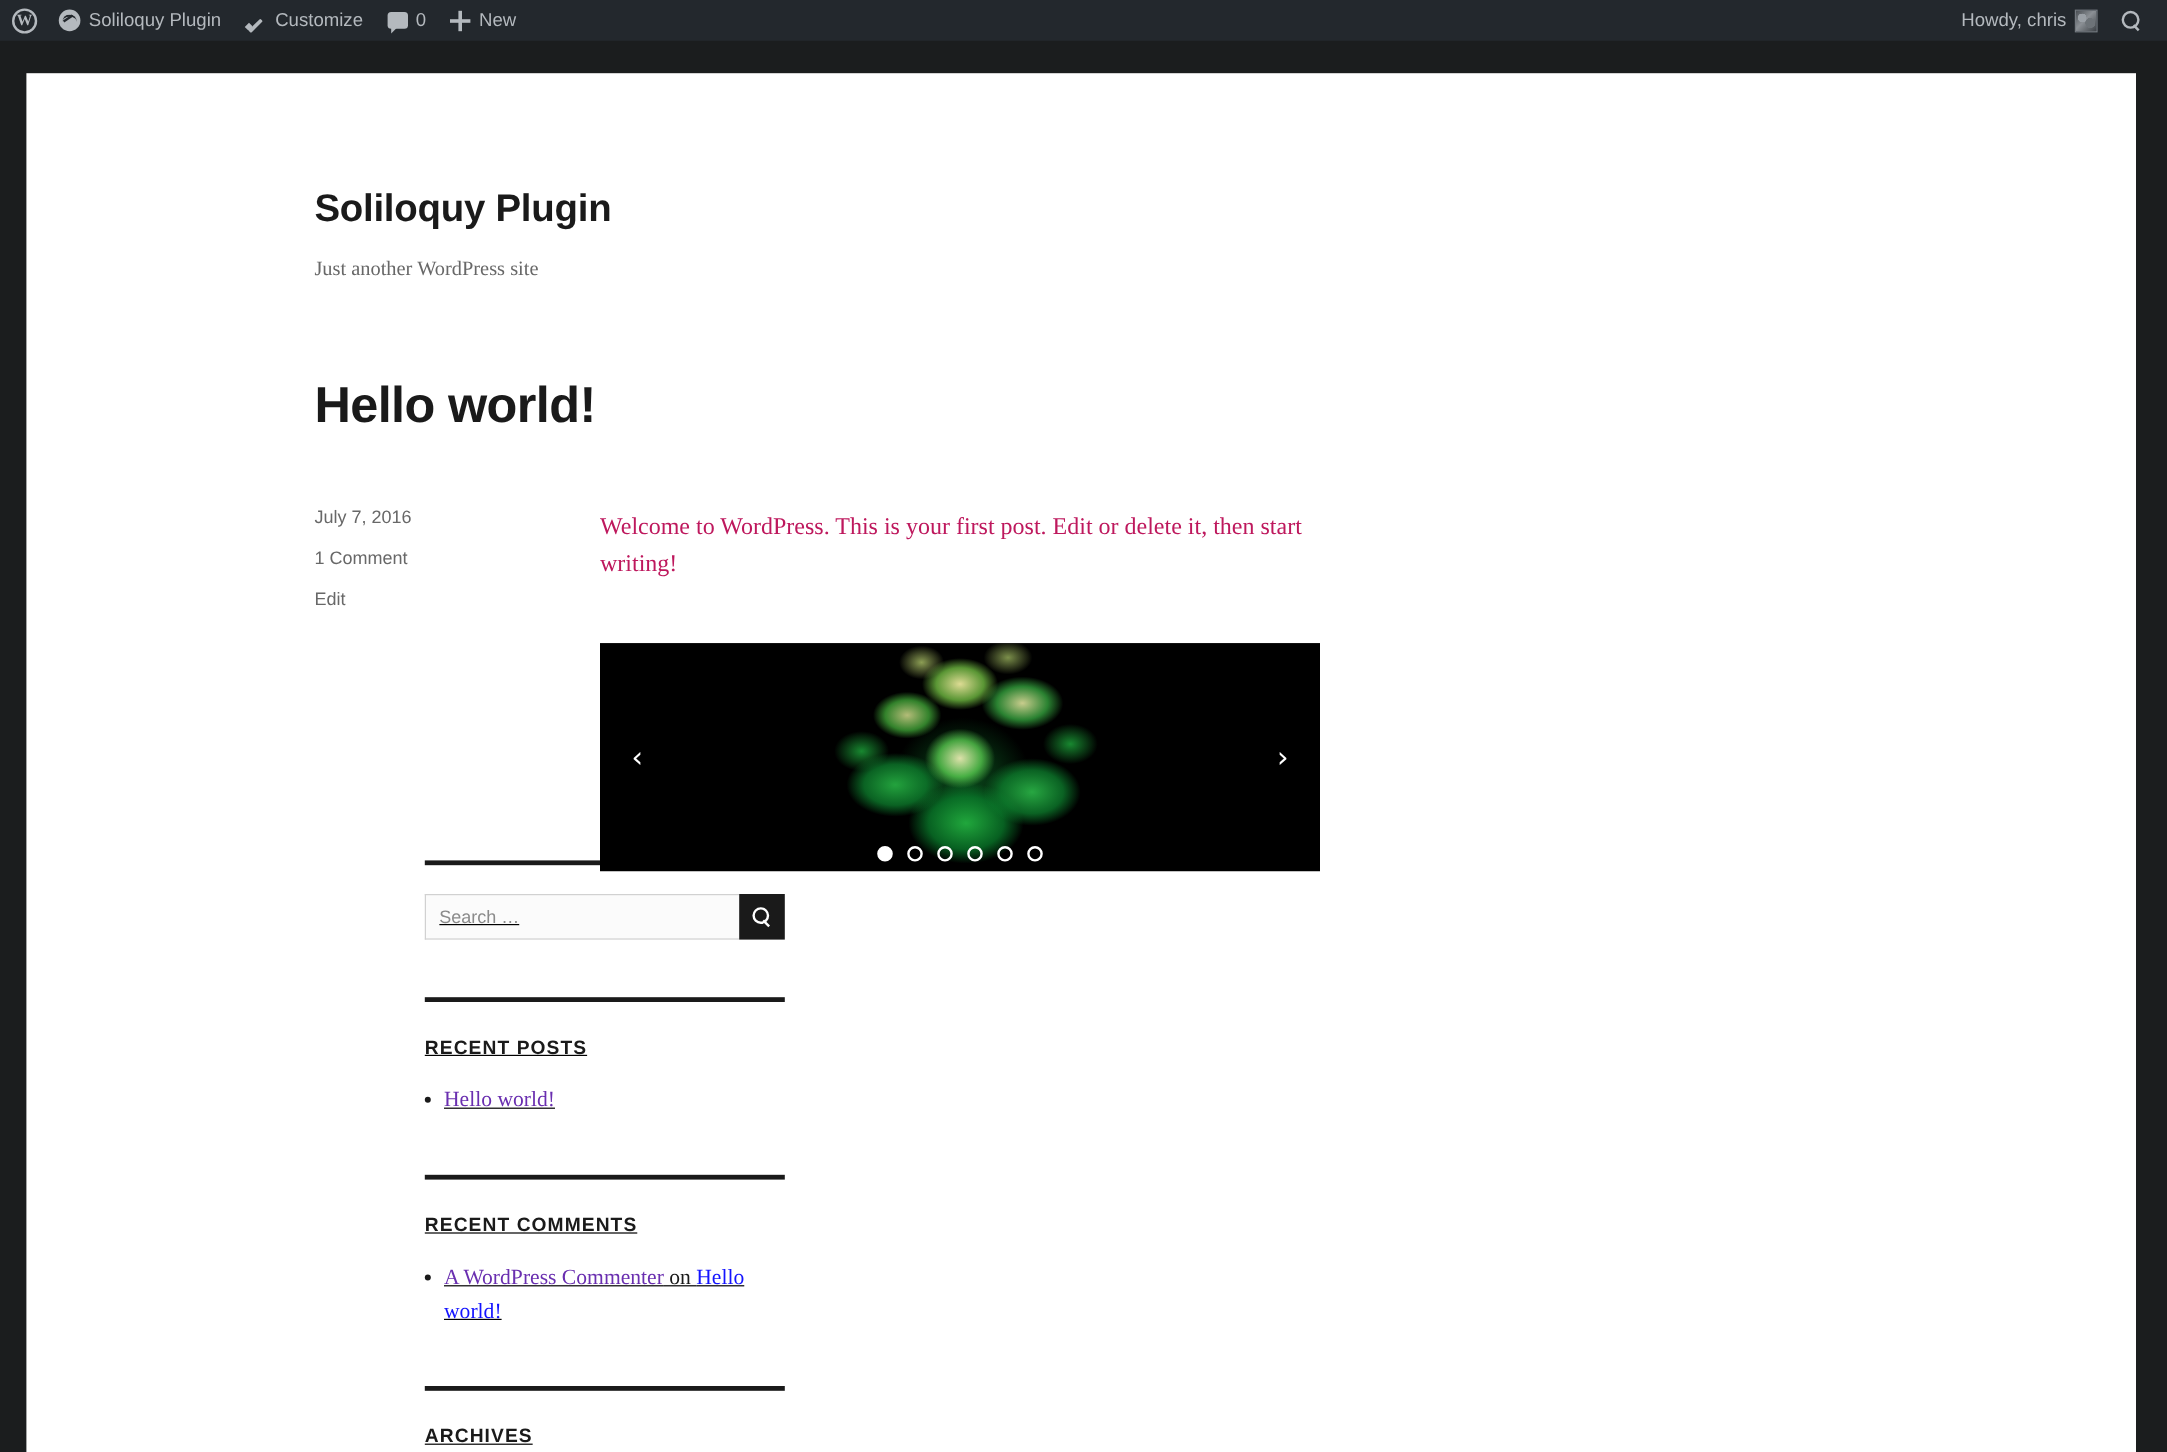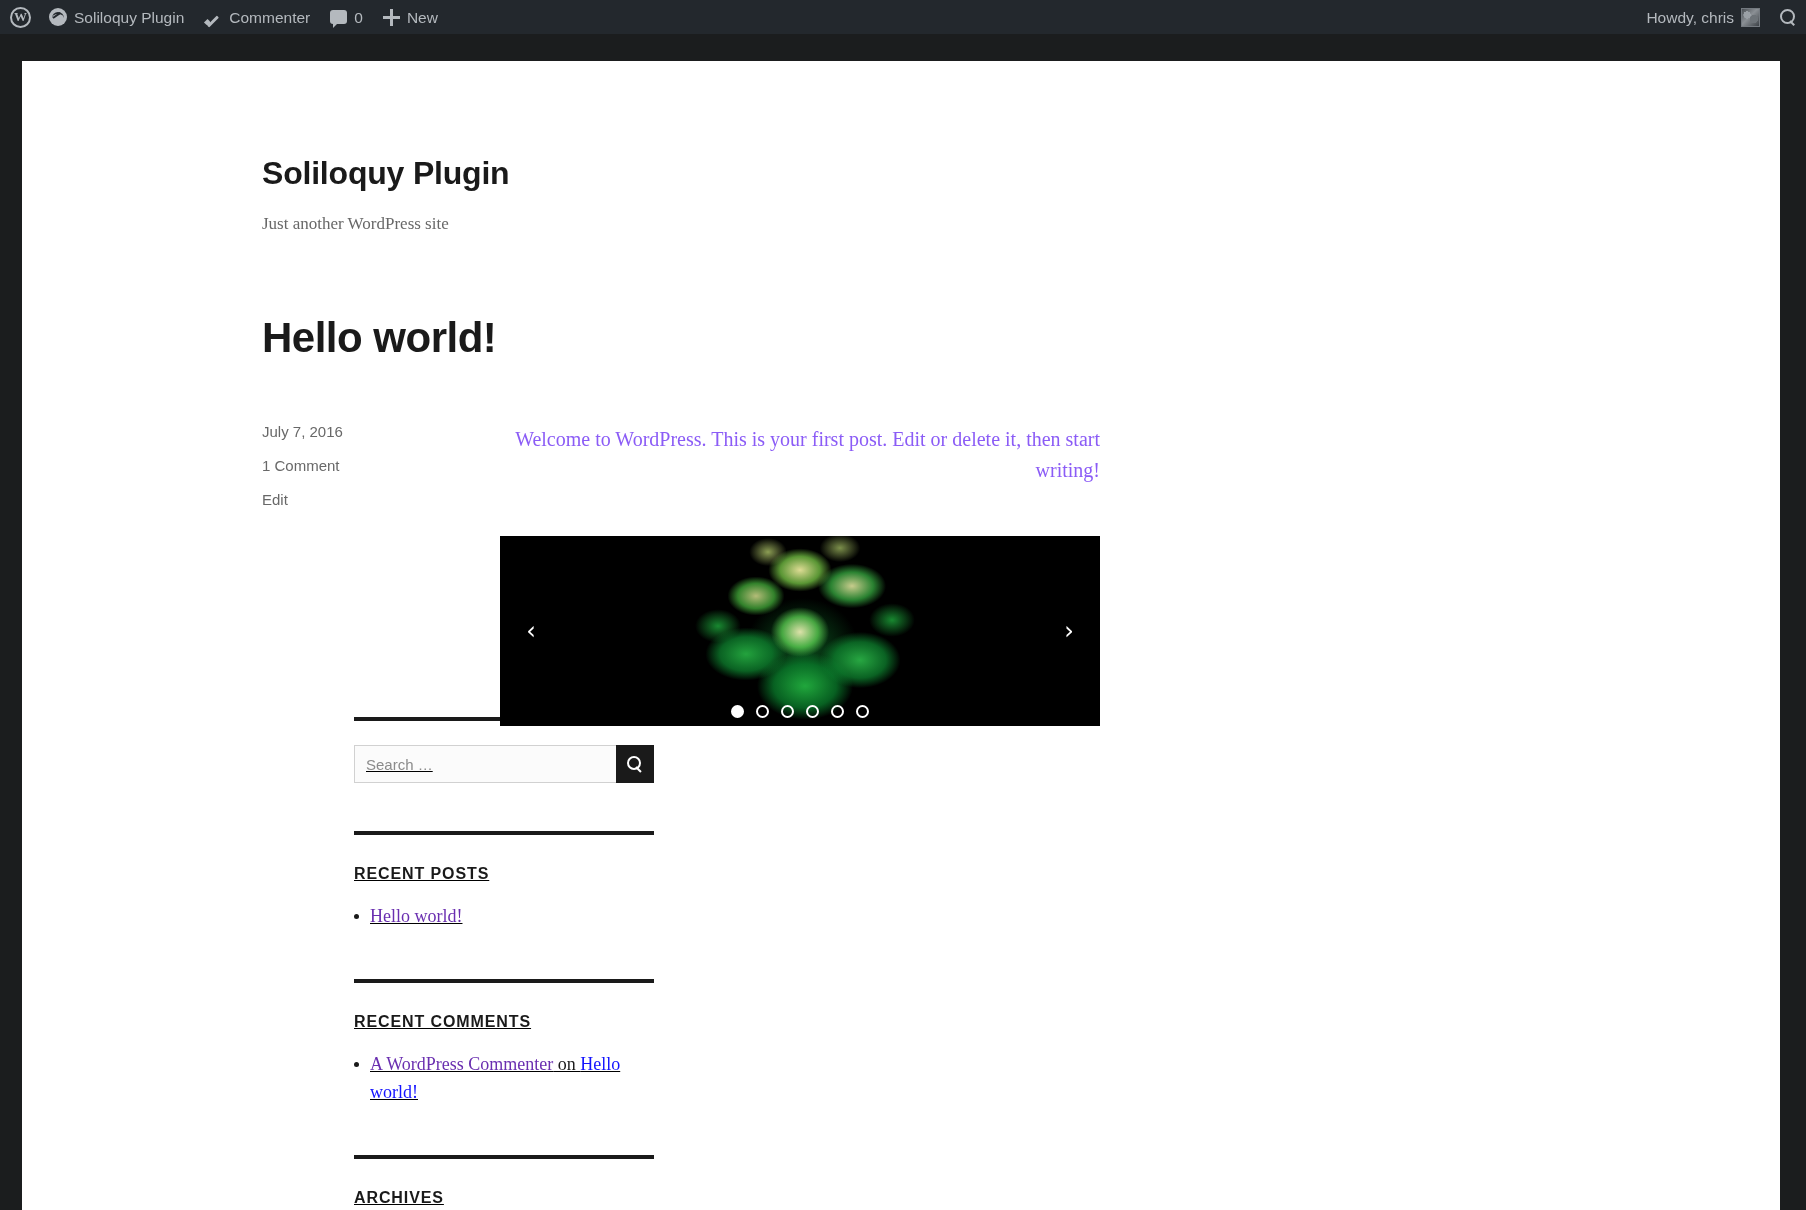--- a/index.html
+++ b/index.html
@@ -34,20 +34,21 @@
     color: #b4b9be;
     font-size: 15.5px;
     z-index: 50;
   }
   .ab-left { display: flex; align-items: center; height: 34px; }
   .ab-right {
     margin-left: auto;
     display: flex;
     align-items: center;
     height: 17px;
+    padding-right: 12px;
     justify-content: space-between;
   }
   .ab-item {
     display: flex;
     align-items: center;
     gap: 7px;
     height: 34px;
     padding: 0 10px;
     color: #b4b9be;
     white-space: nowrap;
@@ -263,22 +264,21 @@
   .entry-meta > div { margin-bottom: 19px; }
 
   .entry-content {
     width: 600px;
     flex: none;
   }
   .entry-content p {
     font-family: "Liberation Serif", serif;
     font-size: 20px;
     line-height: 1.55;
-    color: #8b5cf6;
-    text-align: right;
+    color: #be185d;
   }
 
   
   #soliloquy {
     position: relative;
     margin-top: 50px;
     width: 600px;
     height: 190px;
     background: #000;
     overflow: hidden;
@@ -452,21 +452,21 @@
         <span class="wp-logo-glyph"></span>
       </div>
 
       <div class="ab-item">
         <span class="dash-glyph"></span>
         <span class="ab-label">Soliloquy Plugin</span>
       </div>
 
       <div class="ab-item">
         <span class="brush-glyph"></span>
-        <span class="ab-label">Commenter</span>
+        <span class="ab-label">Customize</span>
       </div>
 
       <div class="ab-item">
         <span class="bubble-glyph"></span>
         <span class="ab-label">0</span>
       </div>
 
       <div class="ab-item">
         <span class="plus-glyph"></span>
         <span class="ab-label">New</span>

